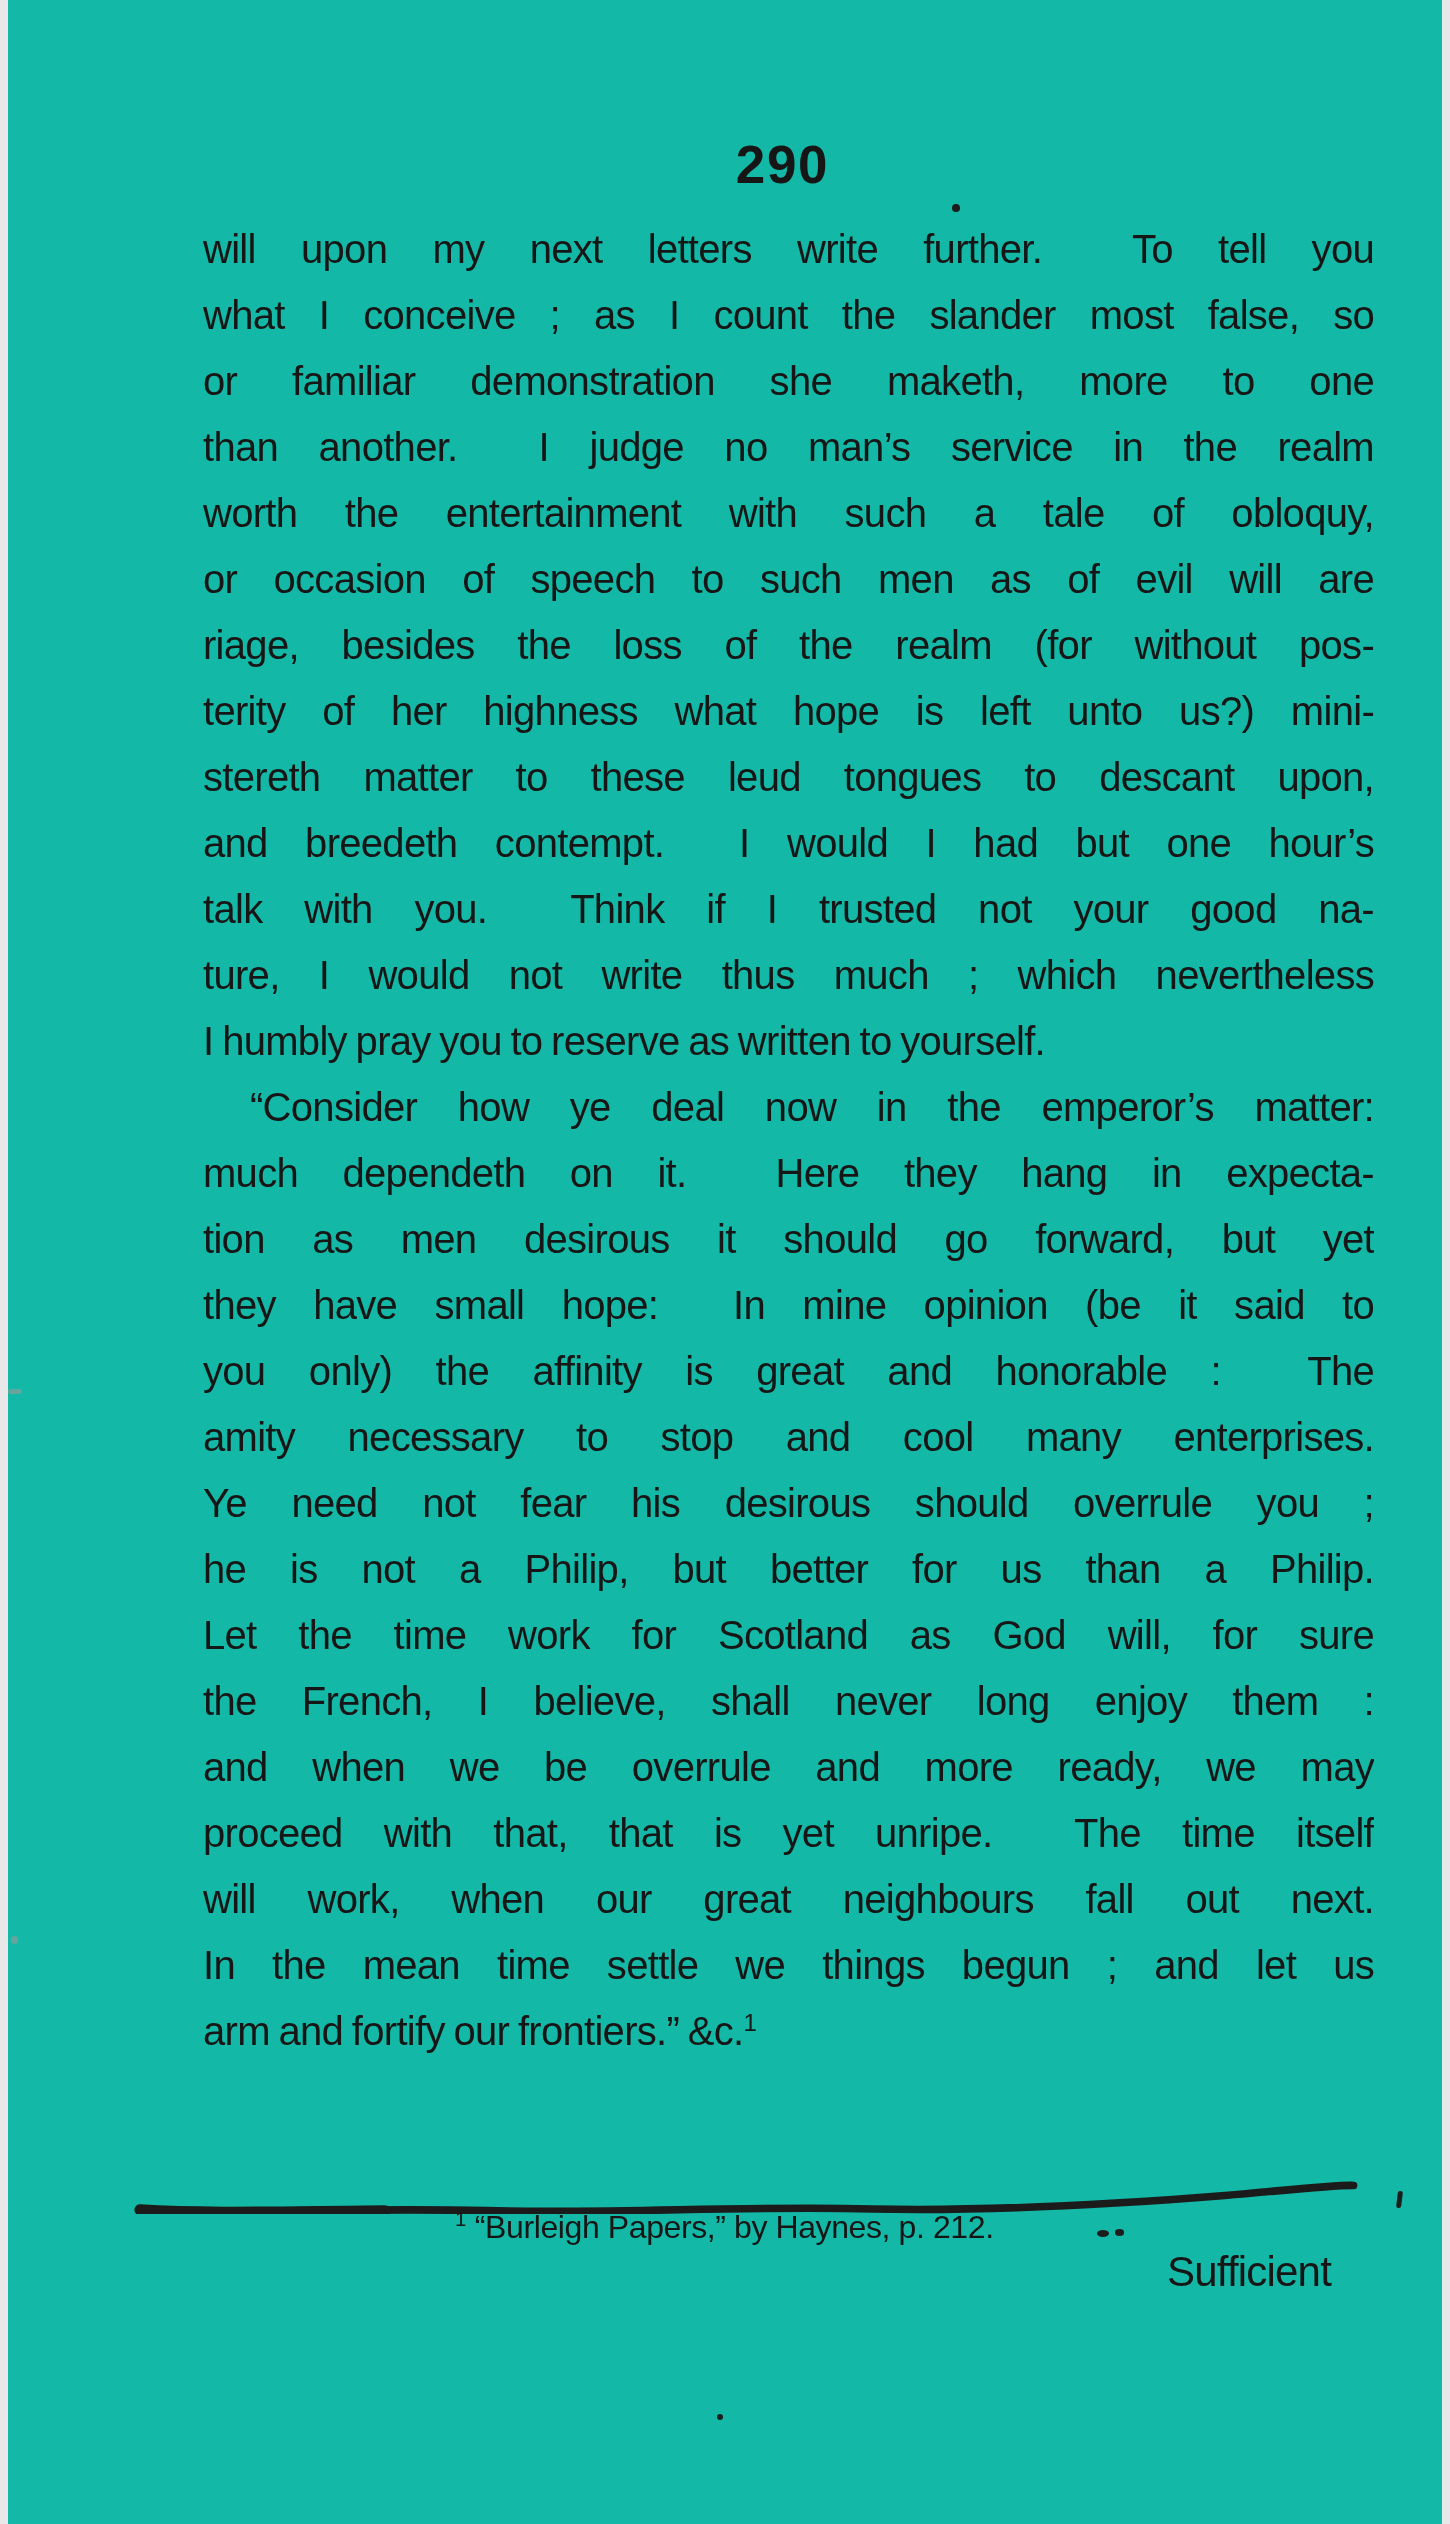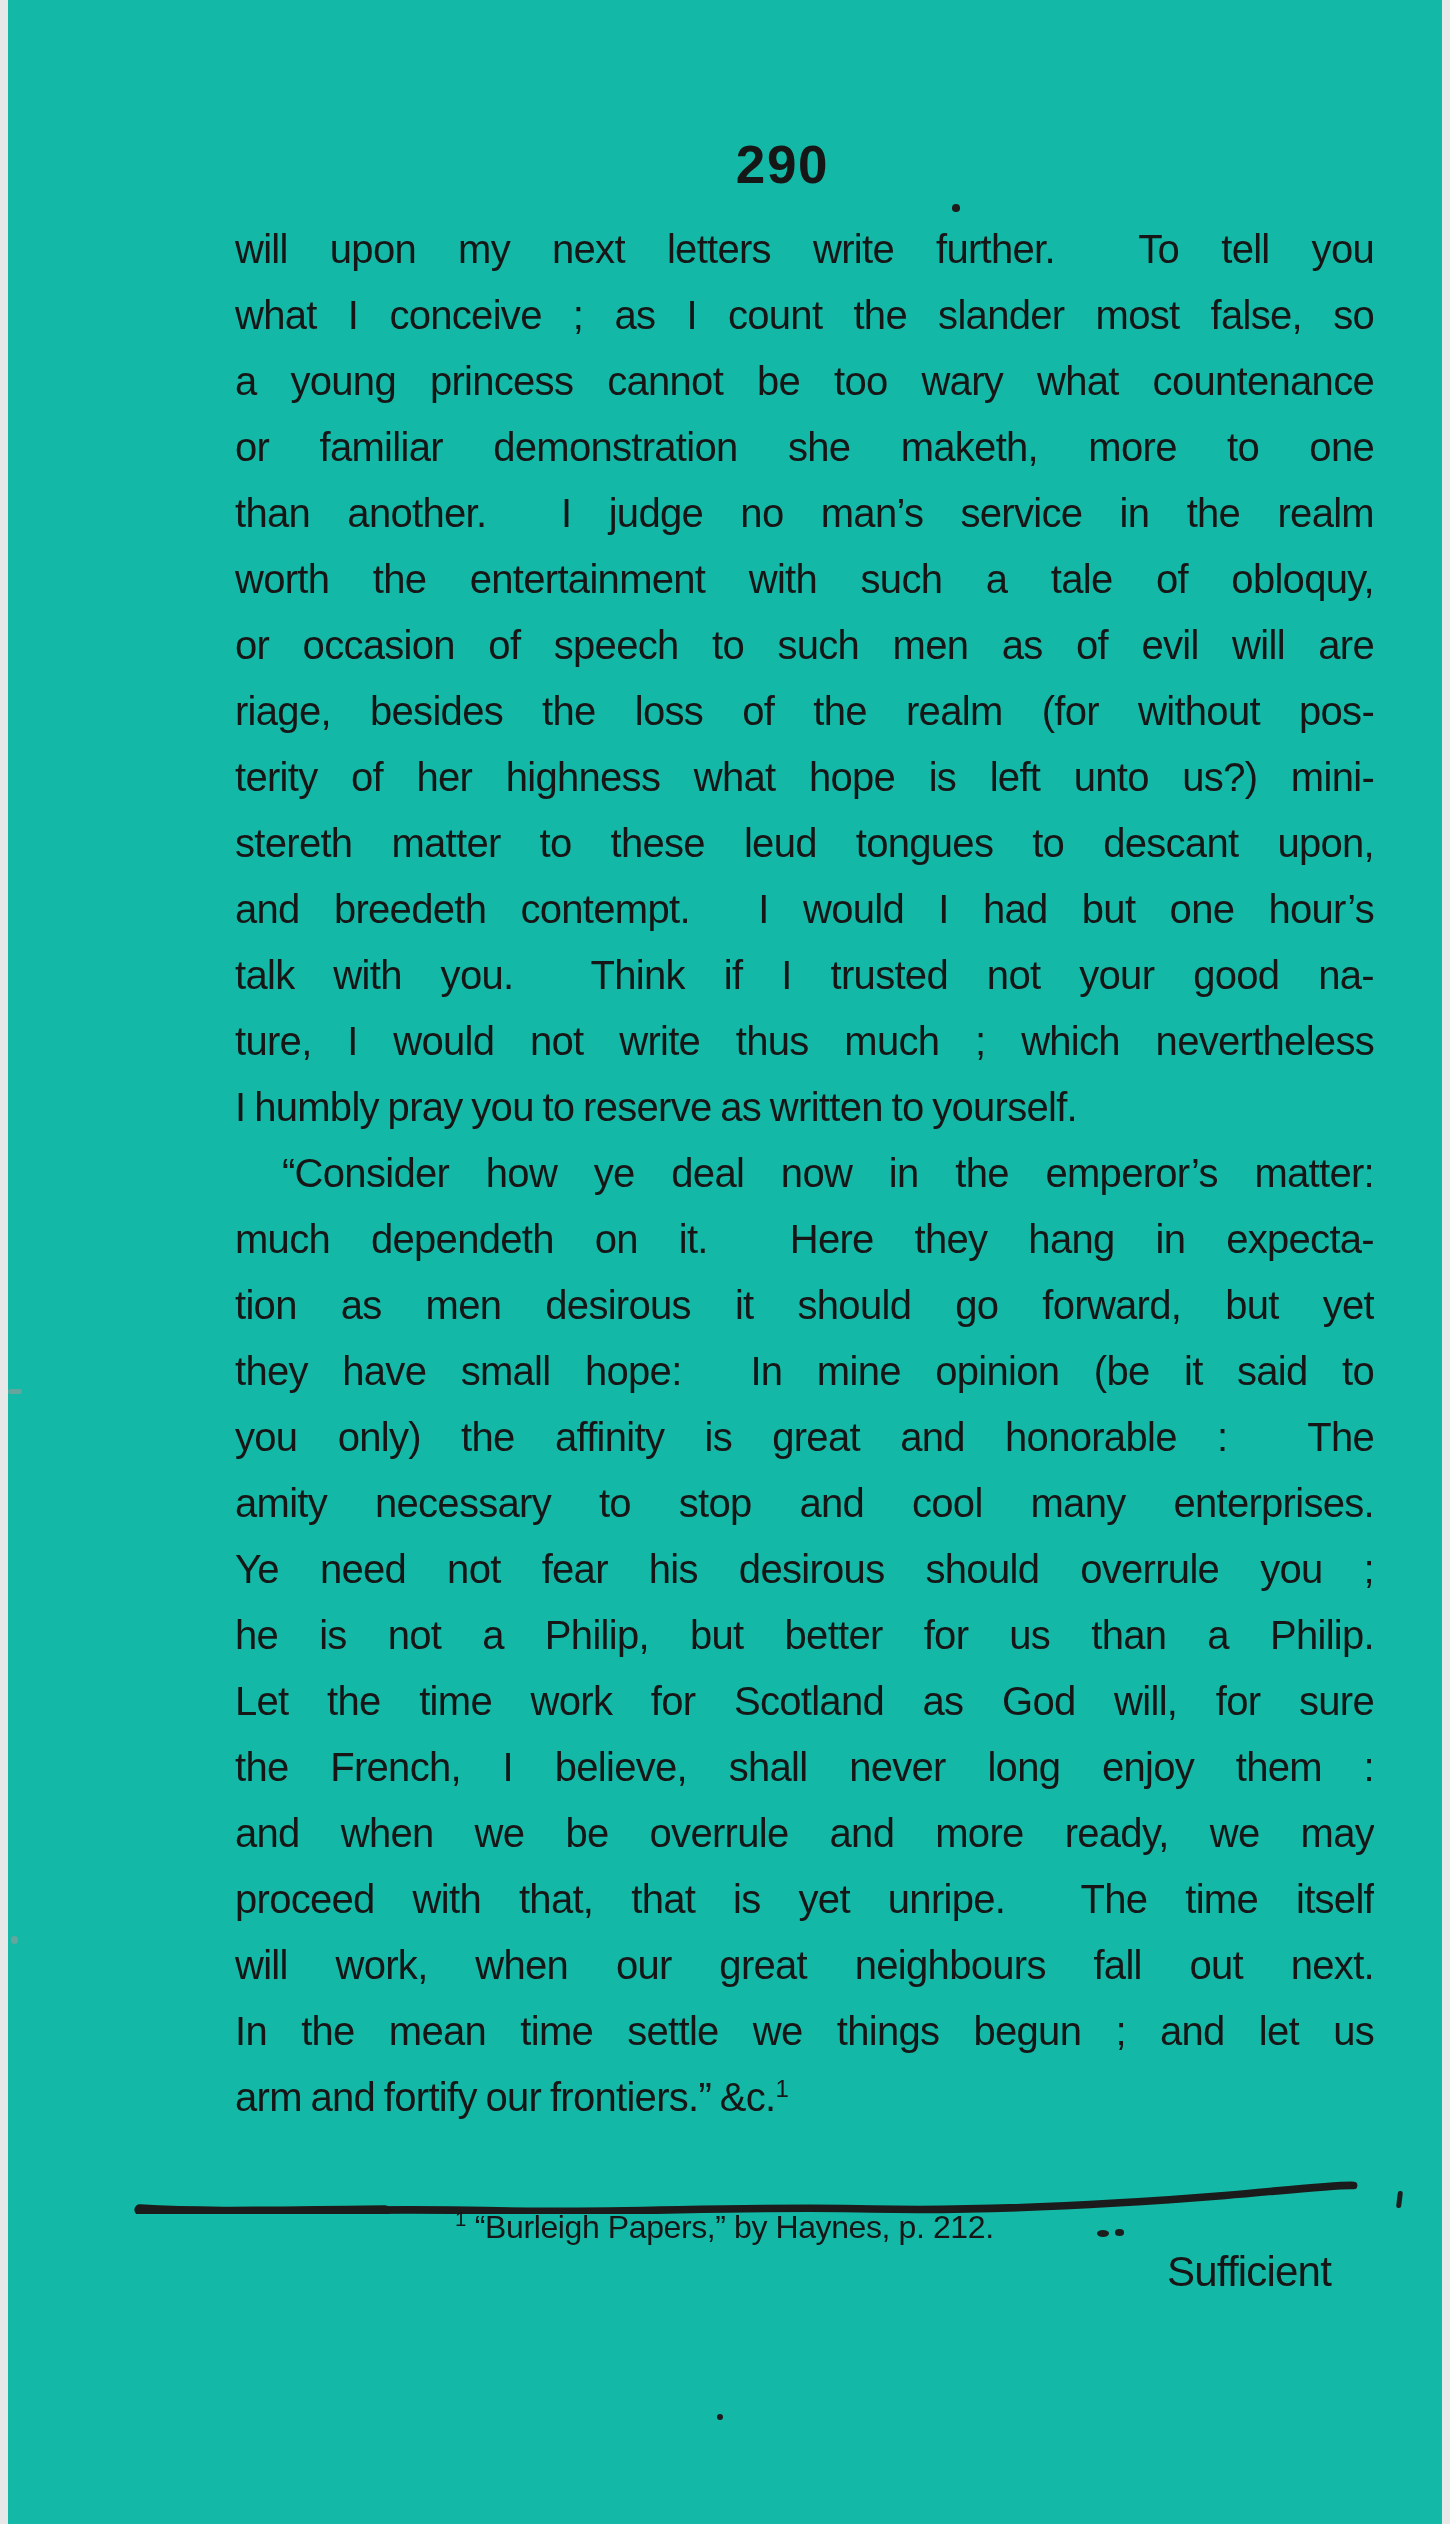--- a/index.html
+++ b/index.html
@@ -27,21 +27,20 @@
   .line {
     height:66px;
     line-height:66px;
     font-size:40px;
     letter-spacing:-0.7px;
     word-spacing:-1.7px;
     text-align:justify;
     text-align-last:justify;
     overflow:hidden;
     white-space:normal;
-    margin-left:32px;
   }
   .line.para-last {
     text-align-last:left;
   }
   .line.indent {
     text-indent:47px;
   }
   .footref {
     font-size:24px;
     vertical-align:super;
@@ -80,21 +79,20 @@
 </head>
 <body>
 
 <div class="page">
 
   <div class="pagenum">290</div>
 
   <div class="body-block">
     <div class="line">will upon my next letters write further.&nbsp; To tell you</div>
     <div class="line">what I conceive ; as I count the slander most false, so</div>
-    <div class="line">a young princess cannot be too wary what countenance</div>
     <div class="line">or familiar demonstration she maketh, more to one</div>
     <div class="line">than another.&nbsp; I judge no man’s service in the realm</div>
     <div class="line">worth the entertainment with such a tale of obloquy,</div>
     <div class="line">or occasion of speech to such men as of evil will are</div>
     <div class="line">riage, besides the loss of the realm (for without pos-</div>
     <div class="line">terity of her highness what hope is left unto us?) mini-</div>
     <div class="line">stereth matter to these leud tongues to descant upon,</div>
     <div class="line">and breedeth contempt.&nbsp; I would I had but one hour’s</div>
     <div class="line">talk with you.&nbsp; Think if I trusted not your good na-</div>
     <div class="line">ture, I would not write thus much ; which nevertheless</div>

